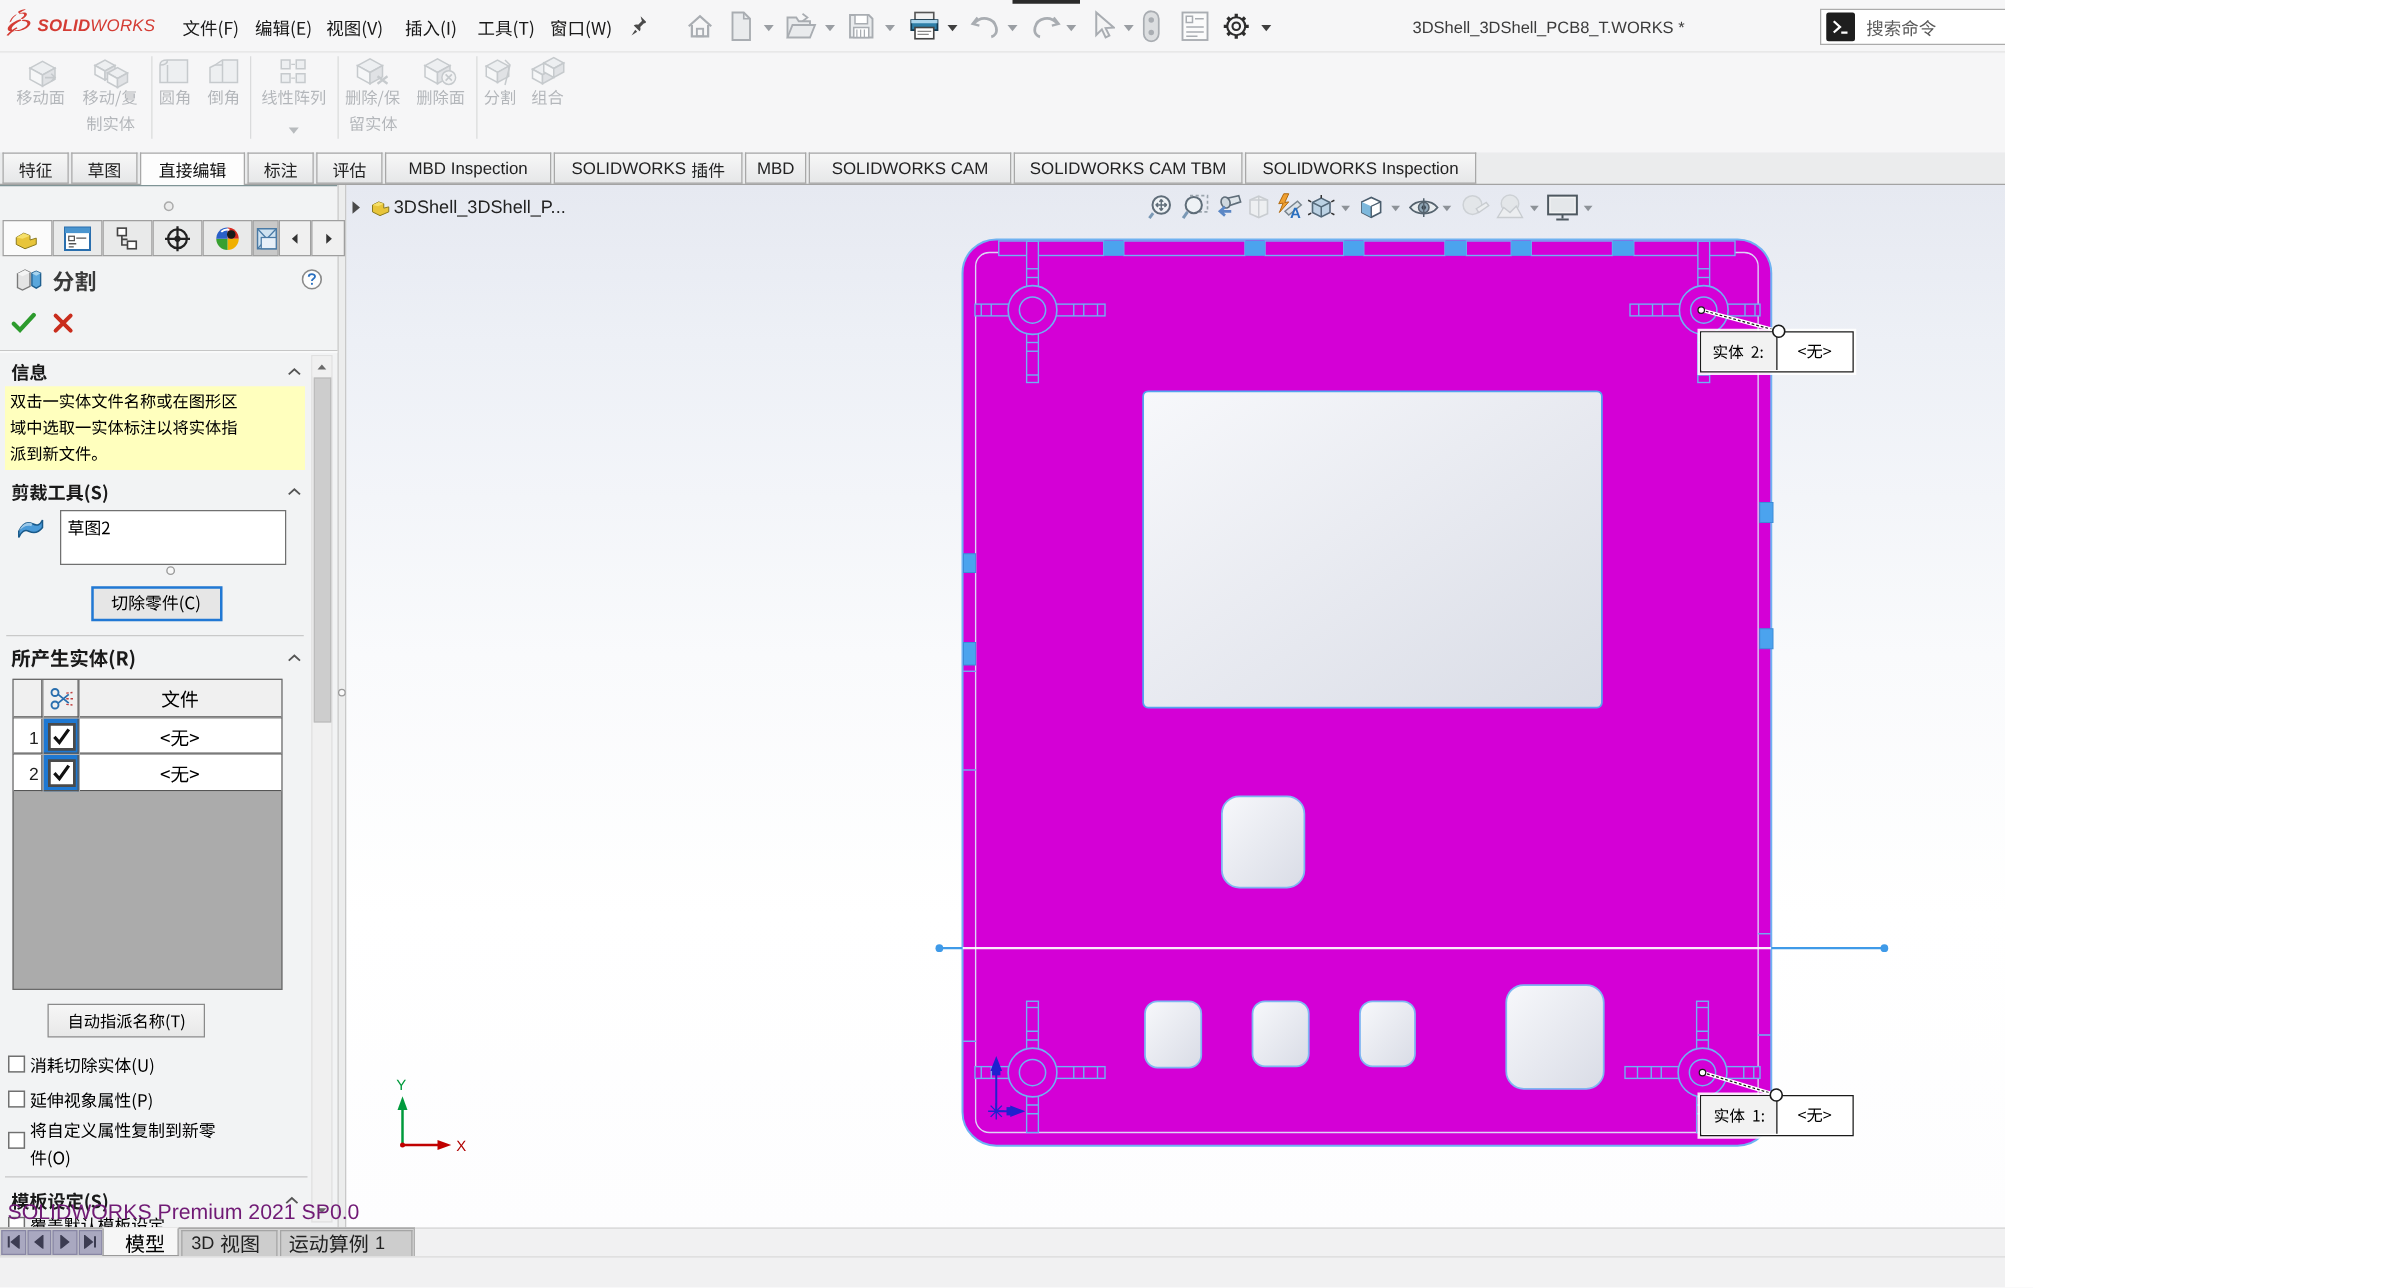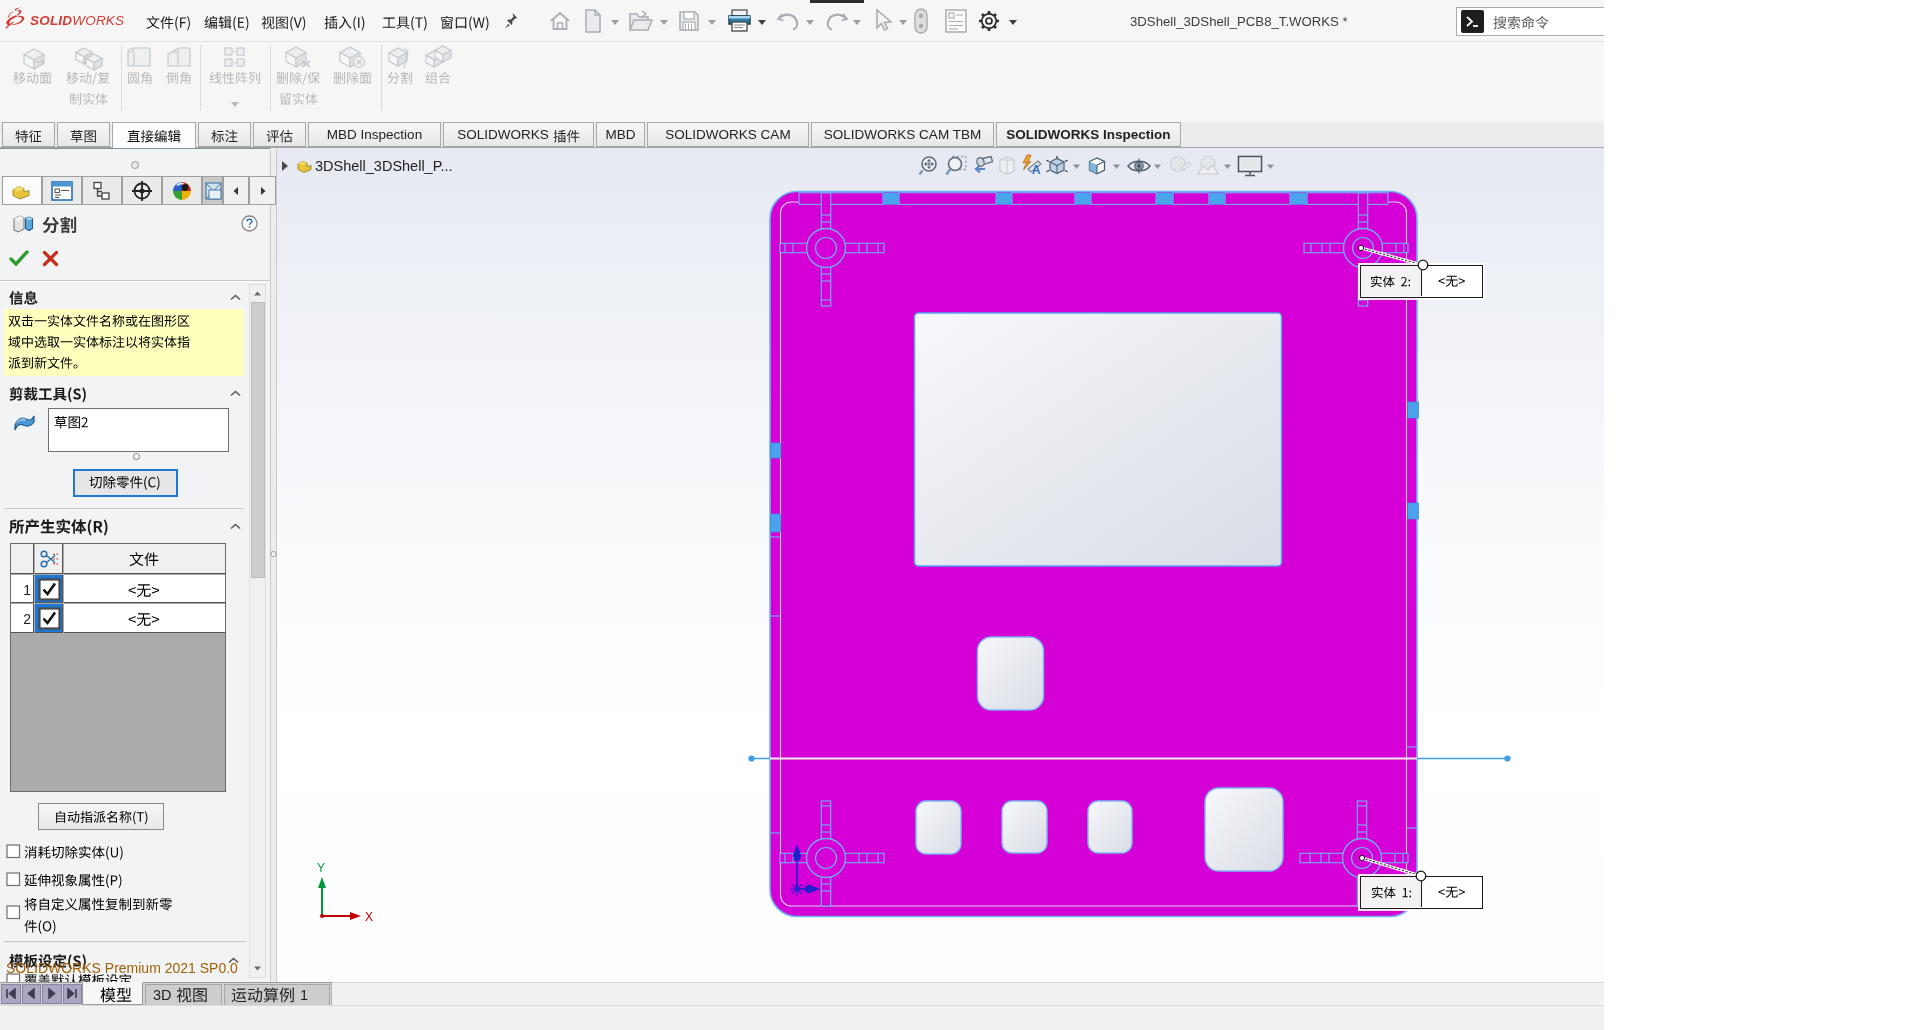--- a/index.html
+++ b/index.html
@@ -280,21 +280,21 @@
 <svg style="position:absolute;left:552.8px;top:127.0px;overflow:visible" width="29" height="21">
       <path transform="translate(0 14.3)" d="M9.9 -3.3V-2.4H11.4V-0.5H9.4V-7.2H12.8V-8.2H9.4V-9.9C10.4 -10 11.4 -10.2 12.1 -10.4L11.6 -11.2C10.2 -10.8 7.5 -10.5 5.4 -10.4C5.5 -10.2 5.6 -9.8 5.7 -9.6C6.5 -9.6 7.5 -9.7 8.4 -9.8V-8.2H5V-7.2H8.4V-0.5H6.2V-2.4H7.8V-3.3H6.2V-4.9C6.8 -5.1 7.4 -5.3 7.9 -5.5L7.4 -6.3C6.9 -6 6 -5.7 5.3 -5.5V1.1H6.2V0.4H11.4V1.1H12.4V-5.8H9.9V-5H11.4V-3.3ZM2.2 -11.3V-8.6H0.7V-7.7H2.2V-4.6L0.5 -4.2L0.7 -3.2L2.2 -3.6V-0.1C2.2 0.1 2.1 0.1 2 0.1C1.8 0.1 1.4 0.1 1 0.1C1.1 0.4 1.2 0.8 1.3 1C2 1 2.4 1 2.7 0.8C3 0.7 3.1 0.4 3.1 -0.1V-3.9L4.6 -4.4L4.5 -5.3L3.1 -4.9V-7.7H4.4V-8.6H3.1V-11.3Z M17.8 -4.6V-3.6H21.7V1.1H22.7V-3.6H26.4V-4.6H22.7V-7.6H25.8V-8.6H22.7V-11.2H21.7V-8.6H19.8C20 -9.2 20.2 -9.8 20.3 -10.5L19.3 -10.7C19 -8.9 18.5 -7.2 17.7 -6C17.9 -5.9 18.3 -5.7 18.5 -5.5C18.9 -6.1 19.2 -6.8 19.5 -7.6H21.7V-4.6ZM17.1 -11.3C16.4 -9.2 15.2 -7.2 13.9 -5.9C14.1 -5.7 14.4 -5.1 14.5 -4.9C14.9 -5.4 15.3 -5.9 15.8 -6.5V1.1H16.7V-8.1C17.2 -9 17.7 -10 18.1 -11Z" fill="#222"></path>
     </svg>
 <div style="position:absolute;left:596px;top:122px;width:49px;height:25px;background:linear-gradient(#f7f7f7,#e6e7e8);border:1px solid #a8a8a8;border-bottom:1px solid #a3a3a3"></div>
 <div style="position:absolute;left:596px;top:127px;font-size:13.5px;color:#222;font-weight:400;white-space:nowrap;width:49px;text-align:center">MBD</div>
 <div style="position:absolute;left:647px;top:122px;width:162px;height:25px;background:linear-gradient(#f7f7f7,#e6e7e8);border:1px solid #a8a8a8;border-bottom:1px solid #a3a3a3"></div>
 <div style="position:absolute;left:647px;top:127px;font-size:13.5px;color:#222;font-weight:400;white-space:nowrap;width:162px;text-align:center">SOLIDWORKS CAM</div>
 <div style="position:absolute;left:811px;top:122px;width:183px;height:25px;background:linear-gradient(#f7f7f7,#e6e7e8);border:1px solid #a8a8a8;border-bottom:1px solid #a3a3a3"></div>
 <div style="position:absolute;left:811px;top:127px;font-size:13.5px;color:#222;font-weight:400;white-space:nowrap;width:183px;text-align:center">SOLIDWORKS CAM TBM</div>
 <div style="position:absolute;left:996px;top:122px;width:185px;height:25px;background:linear-gradient(#f7f7f7,#e6e7e8);border:1px solid #a8a8a8;border-bottom:1px solid #a3a3a3"></div>
-<div style="position:absolute;left:996px;top:127px;font-size:13.5px;color:#222;font-weight:700;white-space:nowrap;width:185px;text-align:center">SOLIDWORKS Inspection</div>
+<div style="position:absolute;left:996px;top:127px;font-size:13.5px;color:#222;font-weight:400;white-space:nowrap;width:185px;text-align:center">SOLIDWORKS Inspection</div>
 <svg style="position:absolute;left:1786px;top:128px" width="125" height="18" viewBox="0 0 125 18">
 <rect x="1" y="2" width="12" height="13" fill="none" stroke="#8a8a8a" stroke-width="1.4"></rect>
       <path d="M9 4.5 L5 8.5 L9 12.5 Z" fill="#8a8a8a"></path>
 <rect x="27" y="2" width="12" height="13" fill="none" stroke="#8a8a8a" stroke-width="1.4"></rect>
       <path d="M31 4.5 L35 8.5 L31 12.5 Z" fill="#8a8a8a"></path>
 <path d="M55 13 L65 13" stroke="#8a8a8a" stroke-width="1.6"></path>
 <path d="M82.5 5.5 L82.5 2.5 L92 2.5 L92 10 L89 10" fill="none" stroke="#8a8a8a" stroke-width="1.4"></path>
 <rect x="79" y="5.5" width="10" height="7.5" fill="none" stroke="#8a8a8a" stroke-width="1.4"></rect>
 <path d="M108 3.5 L118 13.5 M118 3.5 L108 13.5" stroke="#8a8a8a" stroke-width="1.5"></path>
     </svg>
@@ -830,21 +830,21 @@
 <div style="position:absolute;left:153px;top:986.5px;font-size:14.5px;color:#222">3D</div>
 <svg style="position:absolute;left:176.0px;top:984.0px;overflow:visible" width="34" height="25">
       <path transform="translate(0 17.0)" d="M7.2 -12.7V-4.1H8.4V-11.6H13.3V-4.1H14.5V-12.7ZM2.5 -12.9C3 -12.2 3.7 -11.4 4 -10.8L4.9 -11.4C4.6 -12 4 -12.8 3.4 -13.4ZM10.2 -10.4V-7.3C10.2 -4.8 9.7 -1.7 5.7 0.4C5.9 0.6 6.3 1 6.4 1.3C8.8 0 10.1 -1.7 10.7 -3.4V-0.3C10.7 0.8 11.2 1 12.3 1H13.7C15.1 1 15.3 0.4 15.4 -2.1C15.1 -2.2 14.7 -2.4 14.4 -2.6C14.4 -0.3 14.3 0.1 13.7 0.1H12.4C12 0.1 11.9 0 11.9 -0.4V-4.4H11C11.3 -5.4 11.3 -6.4 11.3 -7.2V-10.4ZM1 -10.7V-9.6H4.9C4 -7.6 2.3 -5.6 0.6 -4.4C0.8 -4.2 1.1 -3.6 1.2 -3.3C1.8 -3.7 2.4 -4.3 3 -5V1.3H4.2V-5.6C4.7 -4.9 5.4 -4 5.7 -3.5L6.5 -4.5C6.2 -4.8 5.1 -6.1 4.5 -6.8C5.2 -7.8 5.9 -9.1 6.4 -10.3L5.7 -10.7L5.5 -10.7Z M22 -4.5C23.3 -4.2 24.9 -3.6 25.8 -3.2L26.3 -4C25.4 -4.4 23.8 -4.9 22.5 -5.2ZM20.4 -2.4C22.6 -2.2 25.4 -1.5 26.9 -1L27.4 -1.9C25.9 -2.4 23.1 -3 21 -3.2ZM17.3 -12.7V1.3H18.5V0.6H29.5V1.3H30.7V-12.7ZM18.5 -0.5V-11.6H29.5V-0.5ZM22.6 -11.3C21.8 -10 20.4 -8.8 19.1 -8C19.3 -7.8 19.7 -7.4 19.9 -7.2C20.4 -7.6 20.9 -7.9 21.4 -8.4C21.9 -7.9 22.5 -7.4 23.1 -6.9C21.7 -6.3 20.2 -5.8 18.8 -5.5C19 -5.3 19.2 -4.8 19.4 -4.6C20.9 -4.9 22.6 -5.5 24.1 -6.3C25.5 -5.6 27 -5.1 28.5 -4.7C28.6 -5 28.9 -5.4 29.2 -5.6C27.8 -5.9 26.4 -6.3 25.1 -6.9C26.3 -7.7 27.3 -8.6 28 -9.7L27.3 -10.1L27.1 -10H23C23.2 -10.4 23.4 -10.7 23.6 -11ZM22 -9 22.2 -9.1H26.3C25.7 -8.5 25 -7.9 24.1 -7.4C23.3 -7.9 22.6 -8.4 22 -9Z" fill="#222"></path>
     </svg>
 <div style="position:absolute;left:224px;top:983.5px;width:106px;height:21.5px;background:#cdcdcd;border:1px solid #a5a5a5;border-bottom:none"></div>
 <svg style="position:absolute;left:230.5px;top:984.0px;overflow:visible" width="66" height="25">
       <path transform="translate(0 17.0)" d="M6.1 -12.4V-11.3H14.1V-12.4ZM1.1 -11.8C2 -11.2 3.3 -10.2 3.9 -9.7L4.8 -10.5C4.1 -11.1 2.8 -12 1.9 -12.6ZM6 -1.9C6.5 -2.1 7.2 -2.2 13.2 -2.7L13.8 -1.5L14.9 -2C14.3 -3.3 13 -5.4 12 -6.9L11 -6.4C11.5 -5.6 12.1 -4.7 12.6 -3.7L7.3 -3.3C8.2 -4.6 9 -6.1 9.7 -7.6H15.3V-8.8H5V-7.6H8.3C7.6 -6 6.8 -4.5 6.5 -4C6.1 -3.5 5.9 -3.2 5.6 -3.1C5.7 -2.8 5.9 -2.2 6 -1.9ZM4 -7.8H0.7V-6.7H2.9V-1.6C2.2 -1.3 1.4 -0.6 0.6 0.2L1.4 1.3C2.2 0.3 3 -0.7 3.6 -0.7C3.9 -0.7 4.5 -0.1 5.1 0.3C6.3 0.9 7.6 1.1 9.6 1.1C11.3 1.1 14 1.1 15.1 1C15.1 0.6 15.3 0 15.5 -0.3C13.8 -0.2 11.4 -0 9.6 -0C7.8 -0 6.4 -0.1 5.4 -0.8C4.8 -1.2 4.4 -1.5 4 -1.7Z M17.4 -12.1V-11.1H23.6V-12.1ZM26.4 -13.2C26.4 -12 26.4 -10.9 26.4 -9.7H24.1V-8.6H26.4C26.2 -4.9 25.5 -1.6 23.3 0.4C23.6 0.6 24.1 1 24.3 1.3C26.6 -1 27.3 -4.6 27.5 -8.6H29.9C29.7 -2.9 29.5 -0.8 29.1 -0.3C28.9 -0.1 28.8 -0.1 28.5 -0.1C28.1 -0.1 27.3 -0.1 26.4 -0.2C26.6 0.2 26.7 0.7 26.8 1C27.6 1.1 28.5 1.1 29 1C29.5 1 29.8 0.8 30.1 0.4C30.7 -0.3 30.9 -2.5 31.1 -9.1C31.1 -9.3 31.1 -9.7 31.1 -9.7H27.6C27.6 -10.9 27.6 -12 27.6 -13.2ZM17.4 -0.7 17.4 -0.7V-0.7C17.8 -0.9 18.4 -1.1 22.8 -2.1L23.1 -1L24.2 -1.4C23.9 -2.5 23.2 -4.4 22.6 -5.8L21.6 -5.6C21.9 -4.8 22.2 -3.9 22.5 -3.1L18.7 -2.3C19.3 -3.7 19.9 -5.5 20.3 -7.2H23.9V-8.3H16.9V-7.2H19.1C18.7 -5.3 18 -3.5 17.8 -2.9C17.5 -2.3 17.3 -1.9 17 -1.8C17.2 -1.5 17.4 -0.9 17.4 -0.7Z M36 -7.3H44.2V-6.4H36ZM36 -5.6H44.2V-4.6H36ZM36 -9H44.2V-8.1H36ZM41.2 -13.5C40.8 -12.3 40 -11.1 39 -10.4C39.2 -10.2 39.7 -10 40 -9.8H36.7L37.6 -10.1C37.5 -10.4 37.3 -10.9 37 -11.3H39.8V-12.3H35.6C35.7 -12.6 35.9 -12.9 36 -13.2L34.9 -13.5C34.4 -12.3 33.5 -11 32.6 -10.2C32.8 -10 33.3 -9.7 33.5 -9.5C34 -10 34.5 -10.6 35 -11.3H35.8C36.1 -10.8 36.4 -10.2 36.6 -9.8H34.8V-3.8H37V-2.8L37 -2.4H32.9V-1.4H36.6C36.1 -0.8 35.2 -0.1 33.2 0.4C33.4 0.6 33.7 1 33.9 1.3C36.5 0.6 37.5 -0.4 38 -1.4H42.3V1.2H43.5V-1.4H47.2V-2.4H43.5V-3.8H45.5V-9.8H43.9L44.7 -10.2C44.6 -10.5 44.3 -10.9 44 -11.3H47V-12.3H41.9C42.1 -12.6 42.2 -12.9 42.4 -13.2ZM42.3 -2.4H38.2L38.2 -2.8V-3.8H42.3ZM40.1 -9.8C40.5 -10.2 40.9 -10.7 41.3 -11.3H42.6C43 -10.8 43.5 -10.2 43.7 -9.8Z M59 -11.6V-2.6H60.1V-11.6ZM61.6 -13.4V-0.4C61.6 -0.1 61.6 -0 61.3 0C61 0 60.2 0 59.2 -0C59.4 0.3 59.6 0.8 59.6 1.2C60.8 1.2 61.7 1.1 62.1 0.9C62.6 0.8 62.8 0.4 62.8 -0.4V-13.4ZM53.7 -4.6C54.3 -4.2 55 -3.6 55.4 -3.2C54.7 -1.6 53.7 -0.4 52.6 0.4C52.8 0.6 53.2 1 53.3 1.3C55.8 -0.4 57.5 -3.8 58 -8.9L57.3 -9L57.1 -9H55C55.3 -9.8 55.5 -10.6 55.6 -11.4H58.3V-12.6H52.8V-11.4H54.4C54 -8.9 53.2 -6.5 52 -4.9C52.3 -4.7 52.7 -4.3 52.9 -4.2C53.6 -5.2 54.2 -6.4 54.7 -7.9H56.8C56.6 -6.6 56.3 -5.4 55.9 -4.3C55.4 -4.7 54.9 -5.1 54.4 -5.5ZM51.4 -13.4C50.8 -11.1 49.7 -8.8 48.5 -7.2C48.7 -6.9 49 -6.3 49.1 -6C49.5 -6.5 49.9 -7.1 50.3 -7.7V1.2H51.4V-10C51.8 -11 52.2 -12.1 52.5 -13.1Z" fill="#222"></path>
     </svg>
 <div style="position:absolute;left:300px;top:986.5px;font-size:14.5px;color:#222">1</div>
 <div style="position:absolute;left:0;top:1005px;width:1920px;height:25px;background:#f1f1f2;border-top:1px solid #dadada"></div>
-<div style="position:absolute;left:6px;top:960px;font-size:14px;color:#a16207">SOLIDWORKS Premium 2021 SP0.0</div>
+<div style="position:absolute;left:6px;top:960px;font-size:17px;color:#701a75">SOLIDWORKS Premium 2021 SP0.0</div>
 <svg style="position:absolute;left:1799.0px;top:1009.0px;overflow:visible" width="42" height="21">
       <path transform="translate(0 14.3)" d="M3.2 -5.5H10.4V-3.6H3.2ZM3.2 -6.5V-8.5H10.4V-6.5ZM3.2 -2.6H10.4V-0.6H3.2ZM6.1 -11.4C6 -10.8 5.8 -10.1 5.6 -9.5H2.2V1.1H3.2V0.3H10.4V1H11.5V-9.5H6.6C6.9 -10 7.1 -10.6 7.3 -11.2Z M16.5 -5.1C16.2 -2.7 15.5 -0.7 14 0.4C14.2 0.6 14.6 0.9 14.8 1.1C15.7 0.3 16.4 -0.7 16.8 -1.9C18.1 0.4 20.1 0.9 22.9 0.9H26.1C26.1 0.6 26.3 0.1 26.5 -0.2C25.8 -0.1 23.5 -0.1 23 -0.1C22.2 -0.1 21.4 -0.2 20.8 -0.3V-3H24.8V-4H20.8V-6.2H24.2V-7.2H16.3V-6.2H19.7V-0.6C18.6 -1 17.8 -1.8 17.2 -3.2C17.4 -3.8 17.5 -4.4 17.6 -5ZM19.3 -11.2C19.5 -10.7 19.7 -10.2 19.9 -9.8H14.6V-6.9H15.6V-8.9H24.9V-6.9H25.9V-9.8H21C20.9 -10.3 20.5 -10.9 20.2 -11.4Z M32.6 -11.1C33.1 -10 33.7 -8.7 33.9 -7.8L34.8 -8.2C34.6 -9 34 -10.4 33.5 -11.4ZM37.7 -10.4C36.9 -7.8 35.6 -5.5 33.8 -3.6C32.1 -5.3 30.8 -7.5 29.9 -9.8L29 -9.5C29.9 -7 31.3 -4.7 33 -2.9C31.6 -1.6 29.7 -0.5 27.5 0.2C27.7 0.4 27.9 0.8 28 1.1C30.4 0.3 32.2 -0.8 33.8 -2.2C35.3 -0.8 37.2 0.4 39.3 1.1C39.4 0.8 39.8 0.4 40 0.2C37.9 -0.5 36.1 -1.5 34.5 -2.9C36.5 -4.9 37.8 -7.3 38.7 -10Z" fill="#9a9a9a"></path>
     </svg>
 <svg style="position:absolute;left:1866px;top:1015px" width="12" height="8">
       <path d="M1.5 6.5 L6 2 L10.5 6.5 Z" fill="#555"></path>
     </svg>
 <svg style="position:absolute;left:1900px;top:1011px" width="17" height="17" viewBox="0 0 17 17">
       <path d="M3 9 L8 4 L14.5 6.5 L14.5 11 L9 15.5 L3 13 Z" fill="#fff" stroke="#3a3a3a" stroke-width="1.4"></path>
       <path d="M3 9 L8.5 10.5 L14.5 6.5 M8.5 10.5 L9 15.5" fill="none" stroke="#3a3a3a" stroke-width="1.1"></path>
       <circle cx="10.5" cy="7" r="1.6" fill="none" stroke="#3a3a3a" stroke-width="1"></circle>

